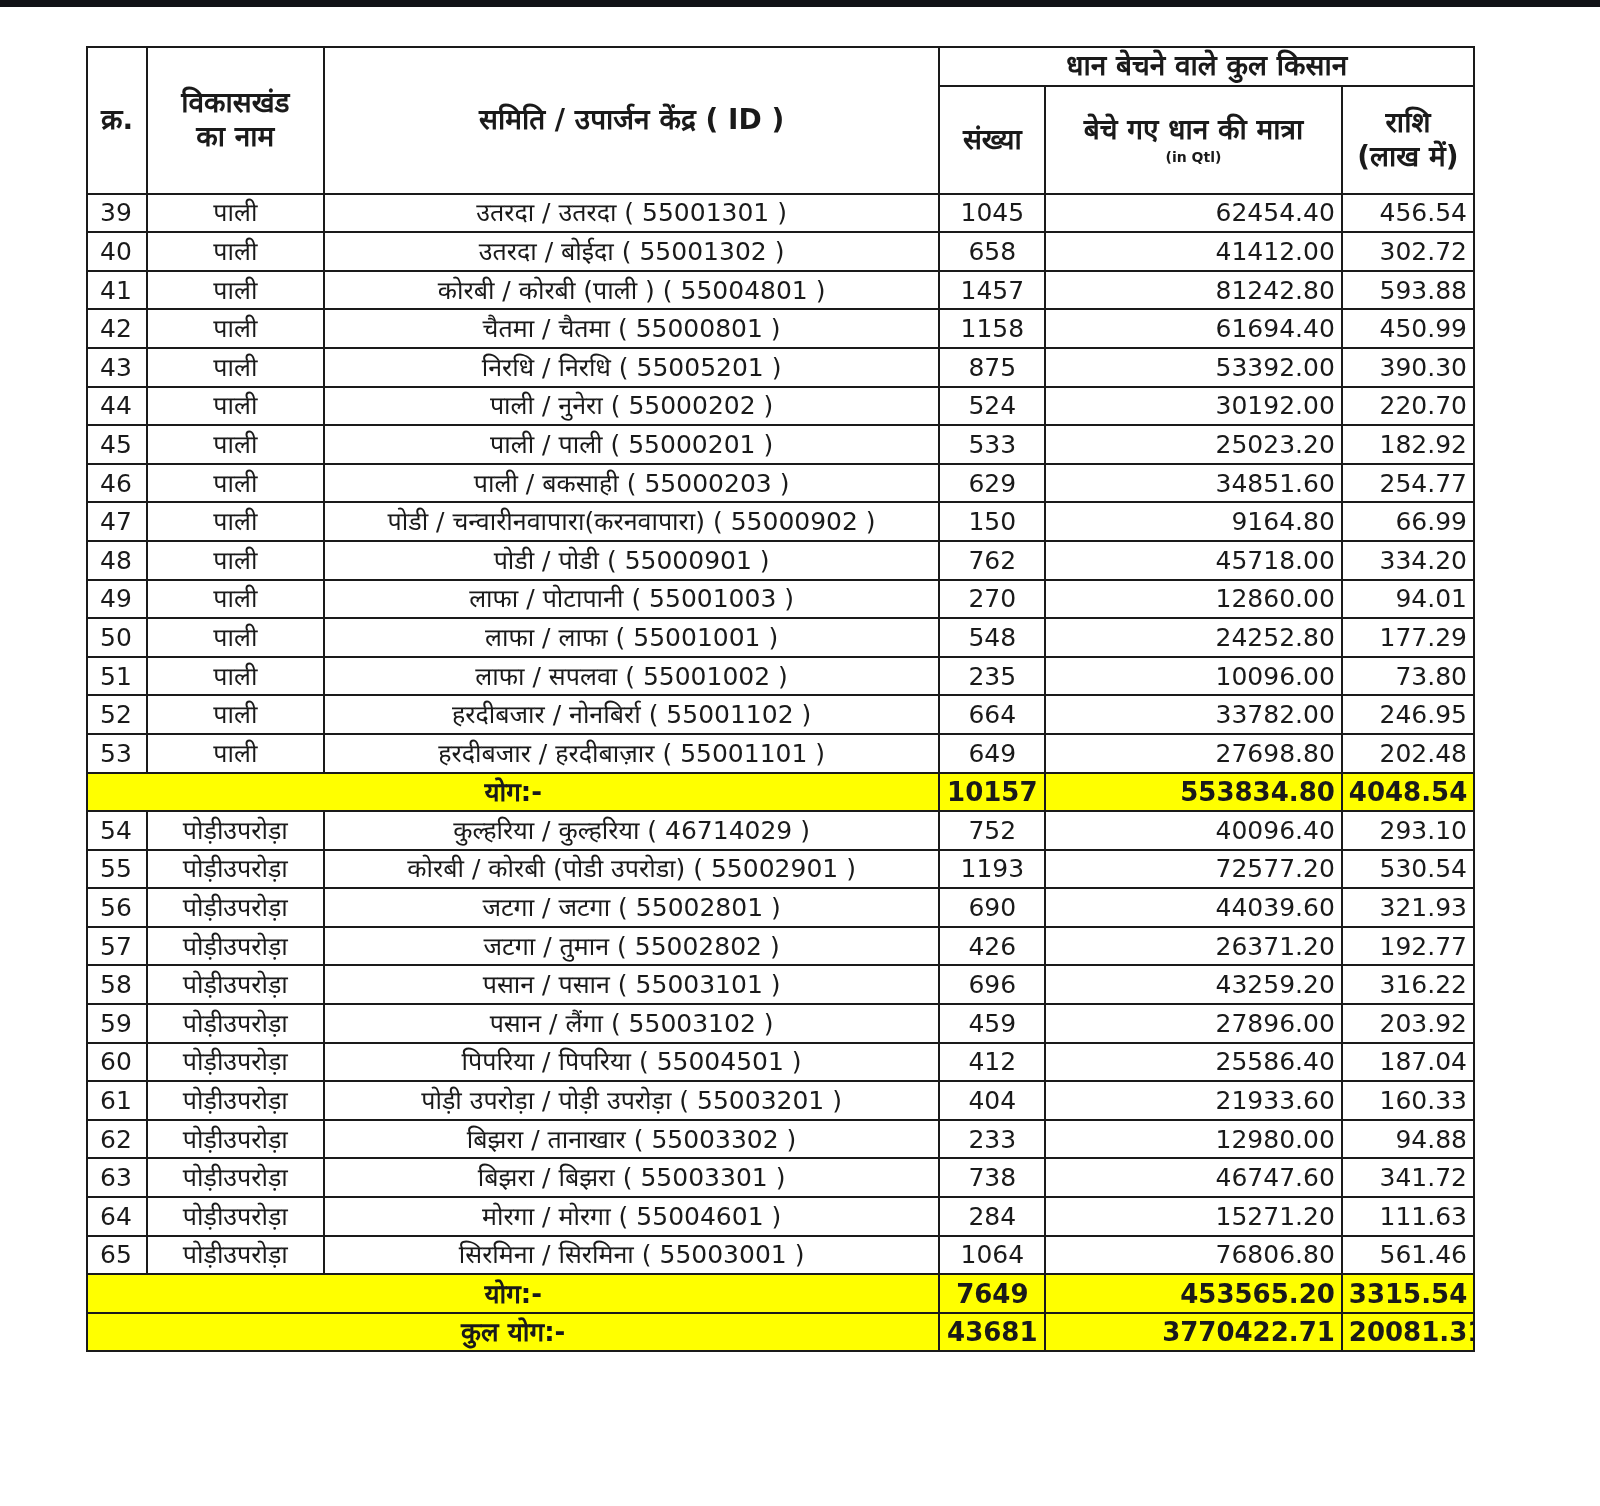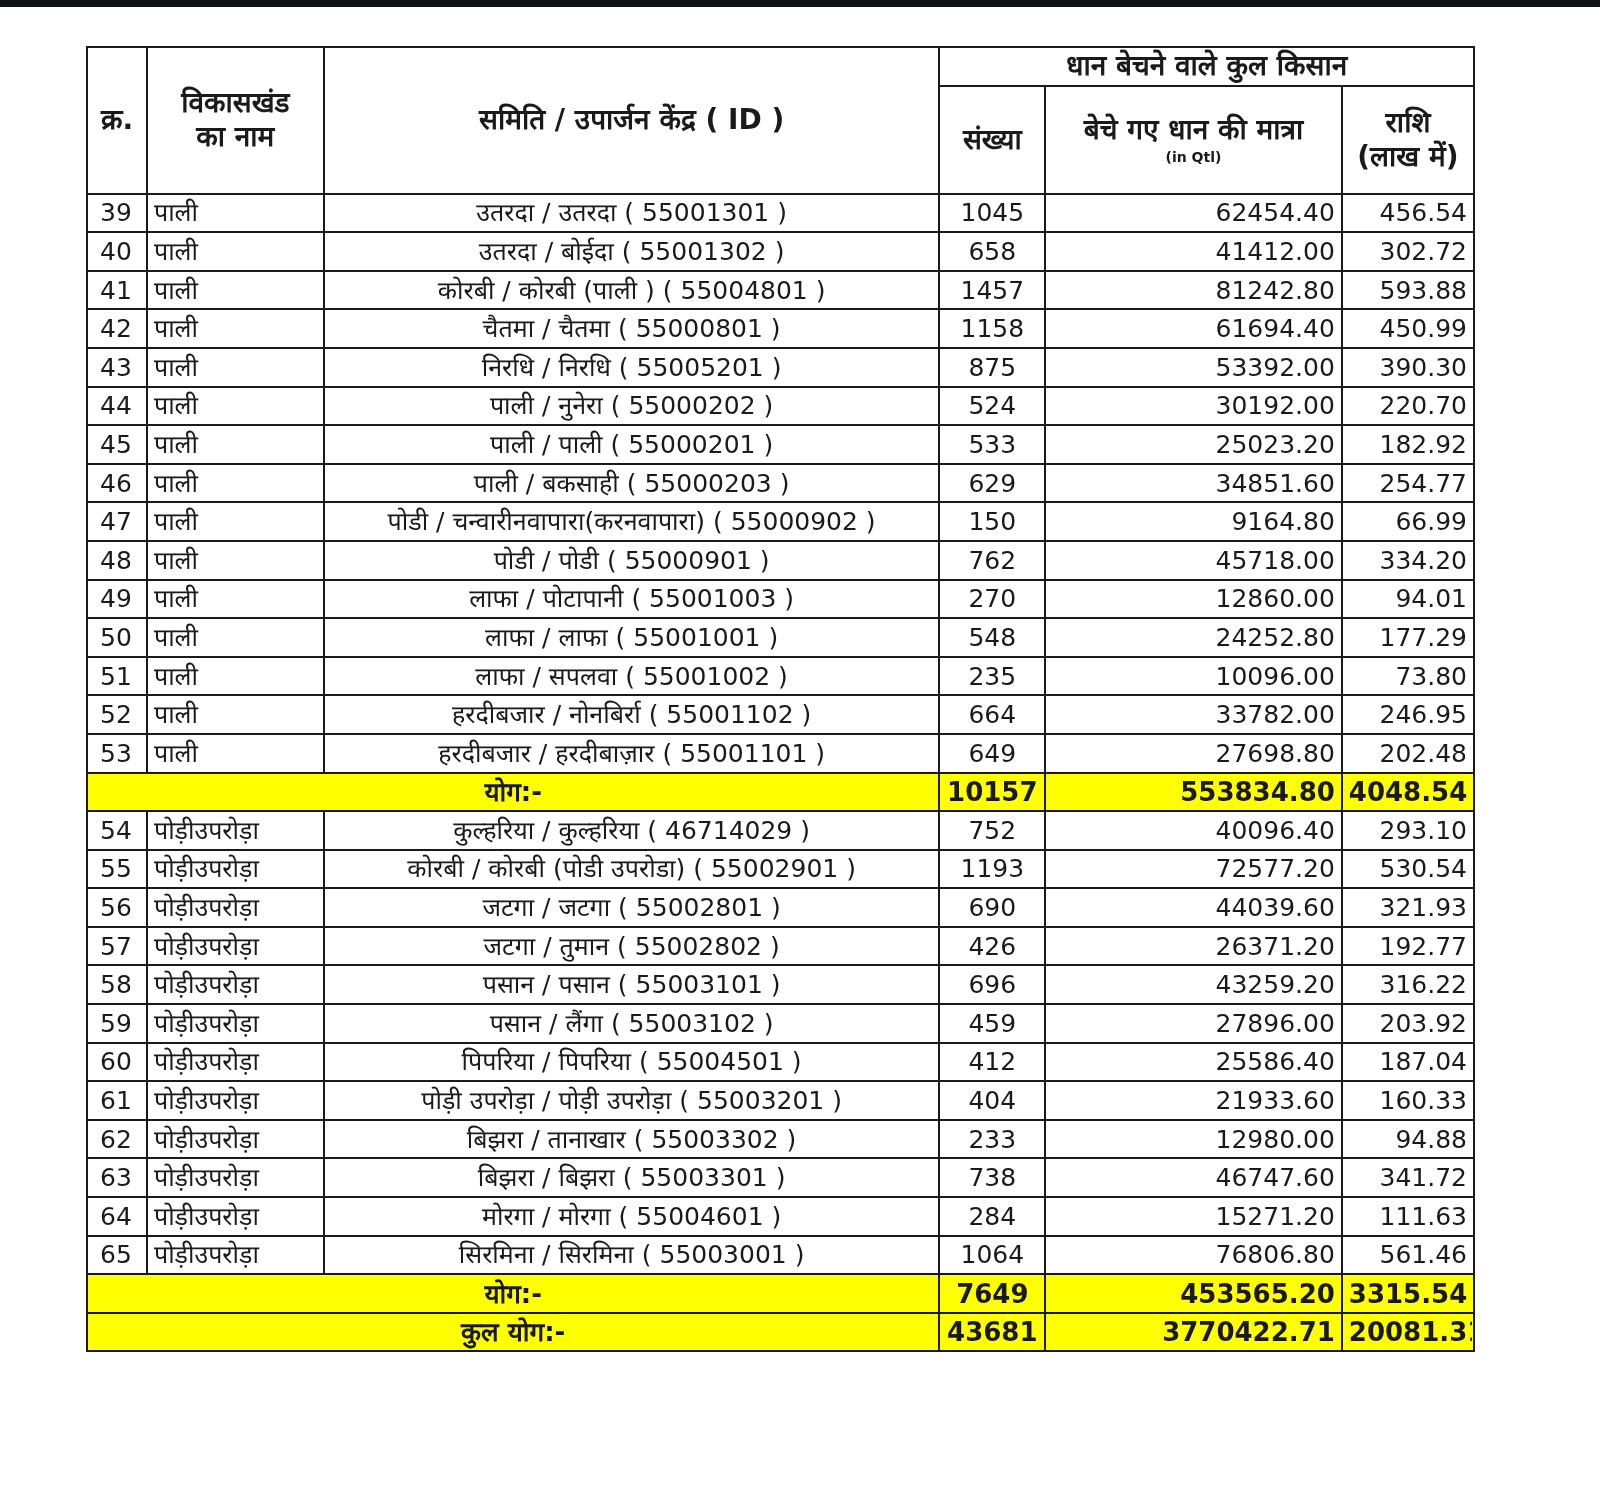--- a/index.html
+++ b/index.html
@@ -46,25 +46,25 @@
     th {
       font-weight: bold;
       font-size: 28px;
       text-align: center;
       vertical-align: middle;
       border-radius: 14px;
     }
     .hdr-group { height: 38px; }
     .hdr-cols { height: 108px; }
     .c-no { text-align: left; padding-left: 12px; }
-    .c-block { }
+    .c-block { text-align: center; }
     .c-centre { text-align: center; }
     .c-count { text-align: center; }
     .c-qty { text-align: right; }
-    .c-amt { text-align: right; border-radius: 6px; }
+    .c-amt { text-align: right; }
     tr.total td {
       background: #ffff00;
       font-weight: bold;
       font-size: 26px;
       margin-top: 24px;
     }
     tr.total td.label { text-align: center; }
     .line2 { display: block; margin-top: 6px; }
     .small { font-size: 14px; font-weight: bold; }
   </style>

